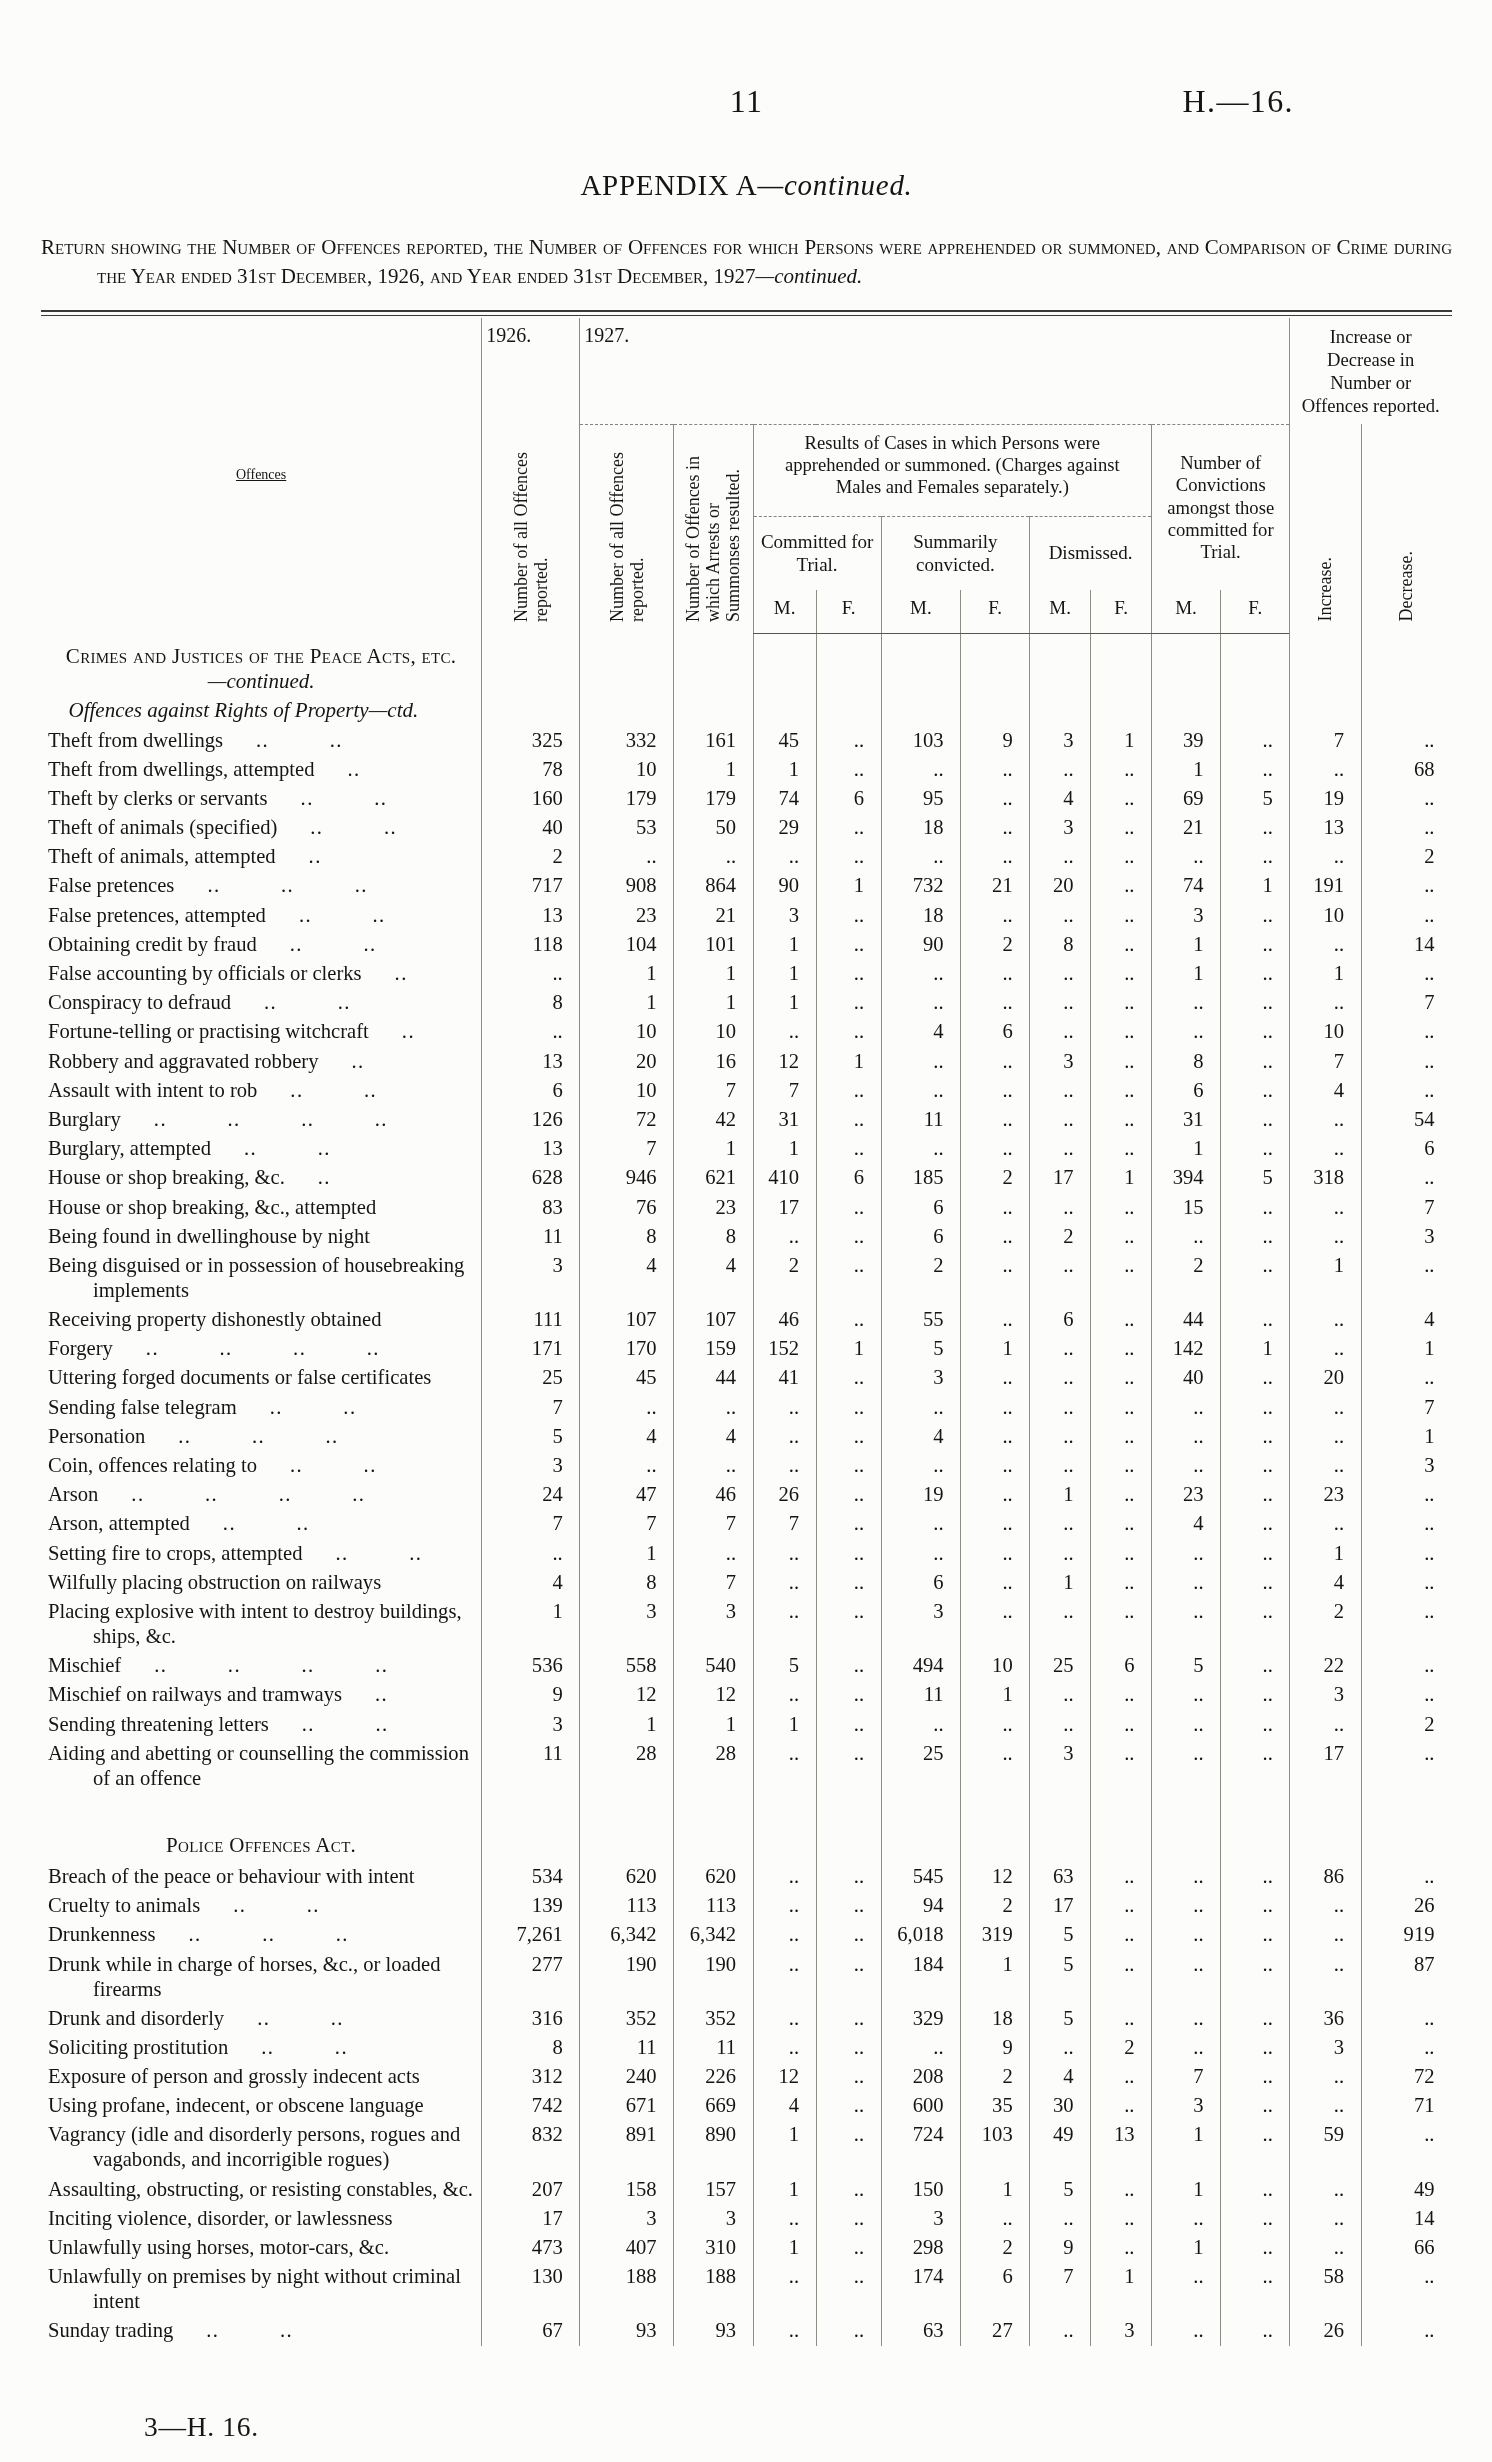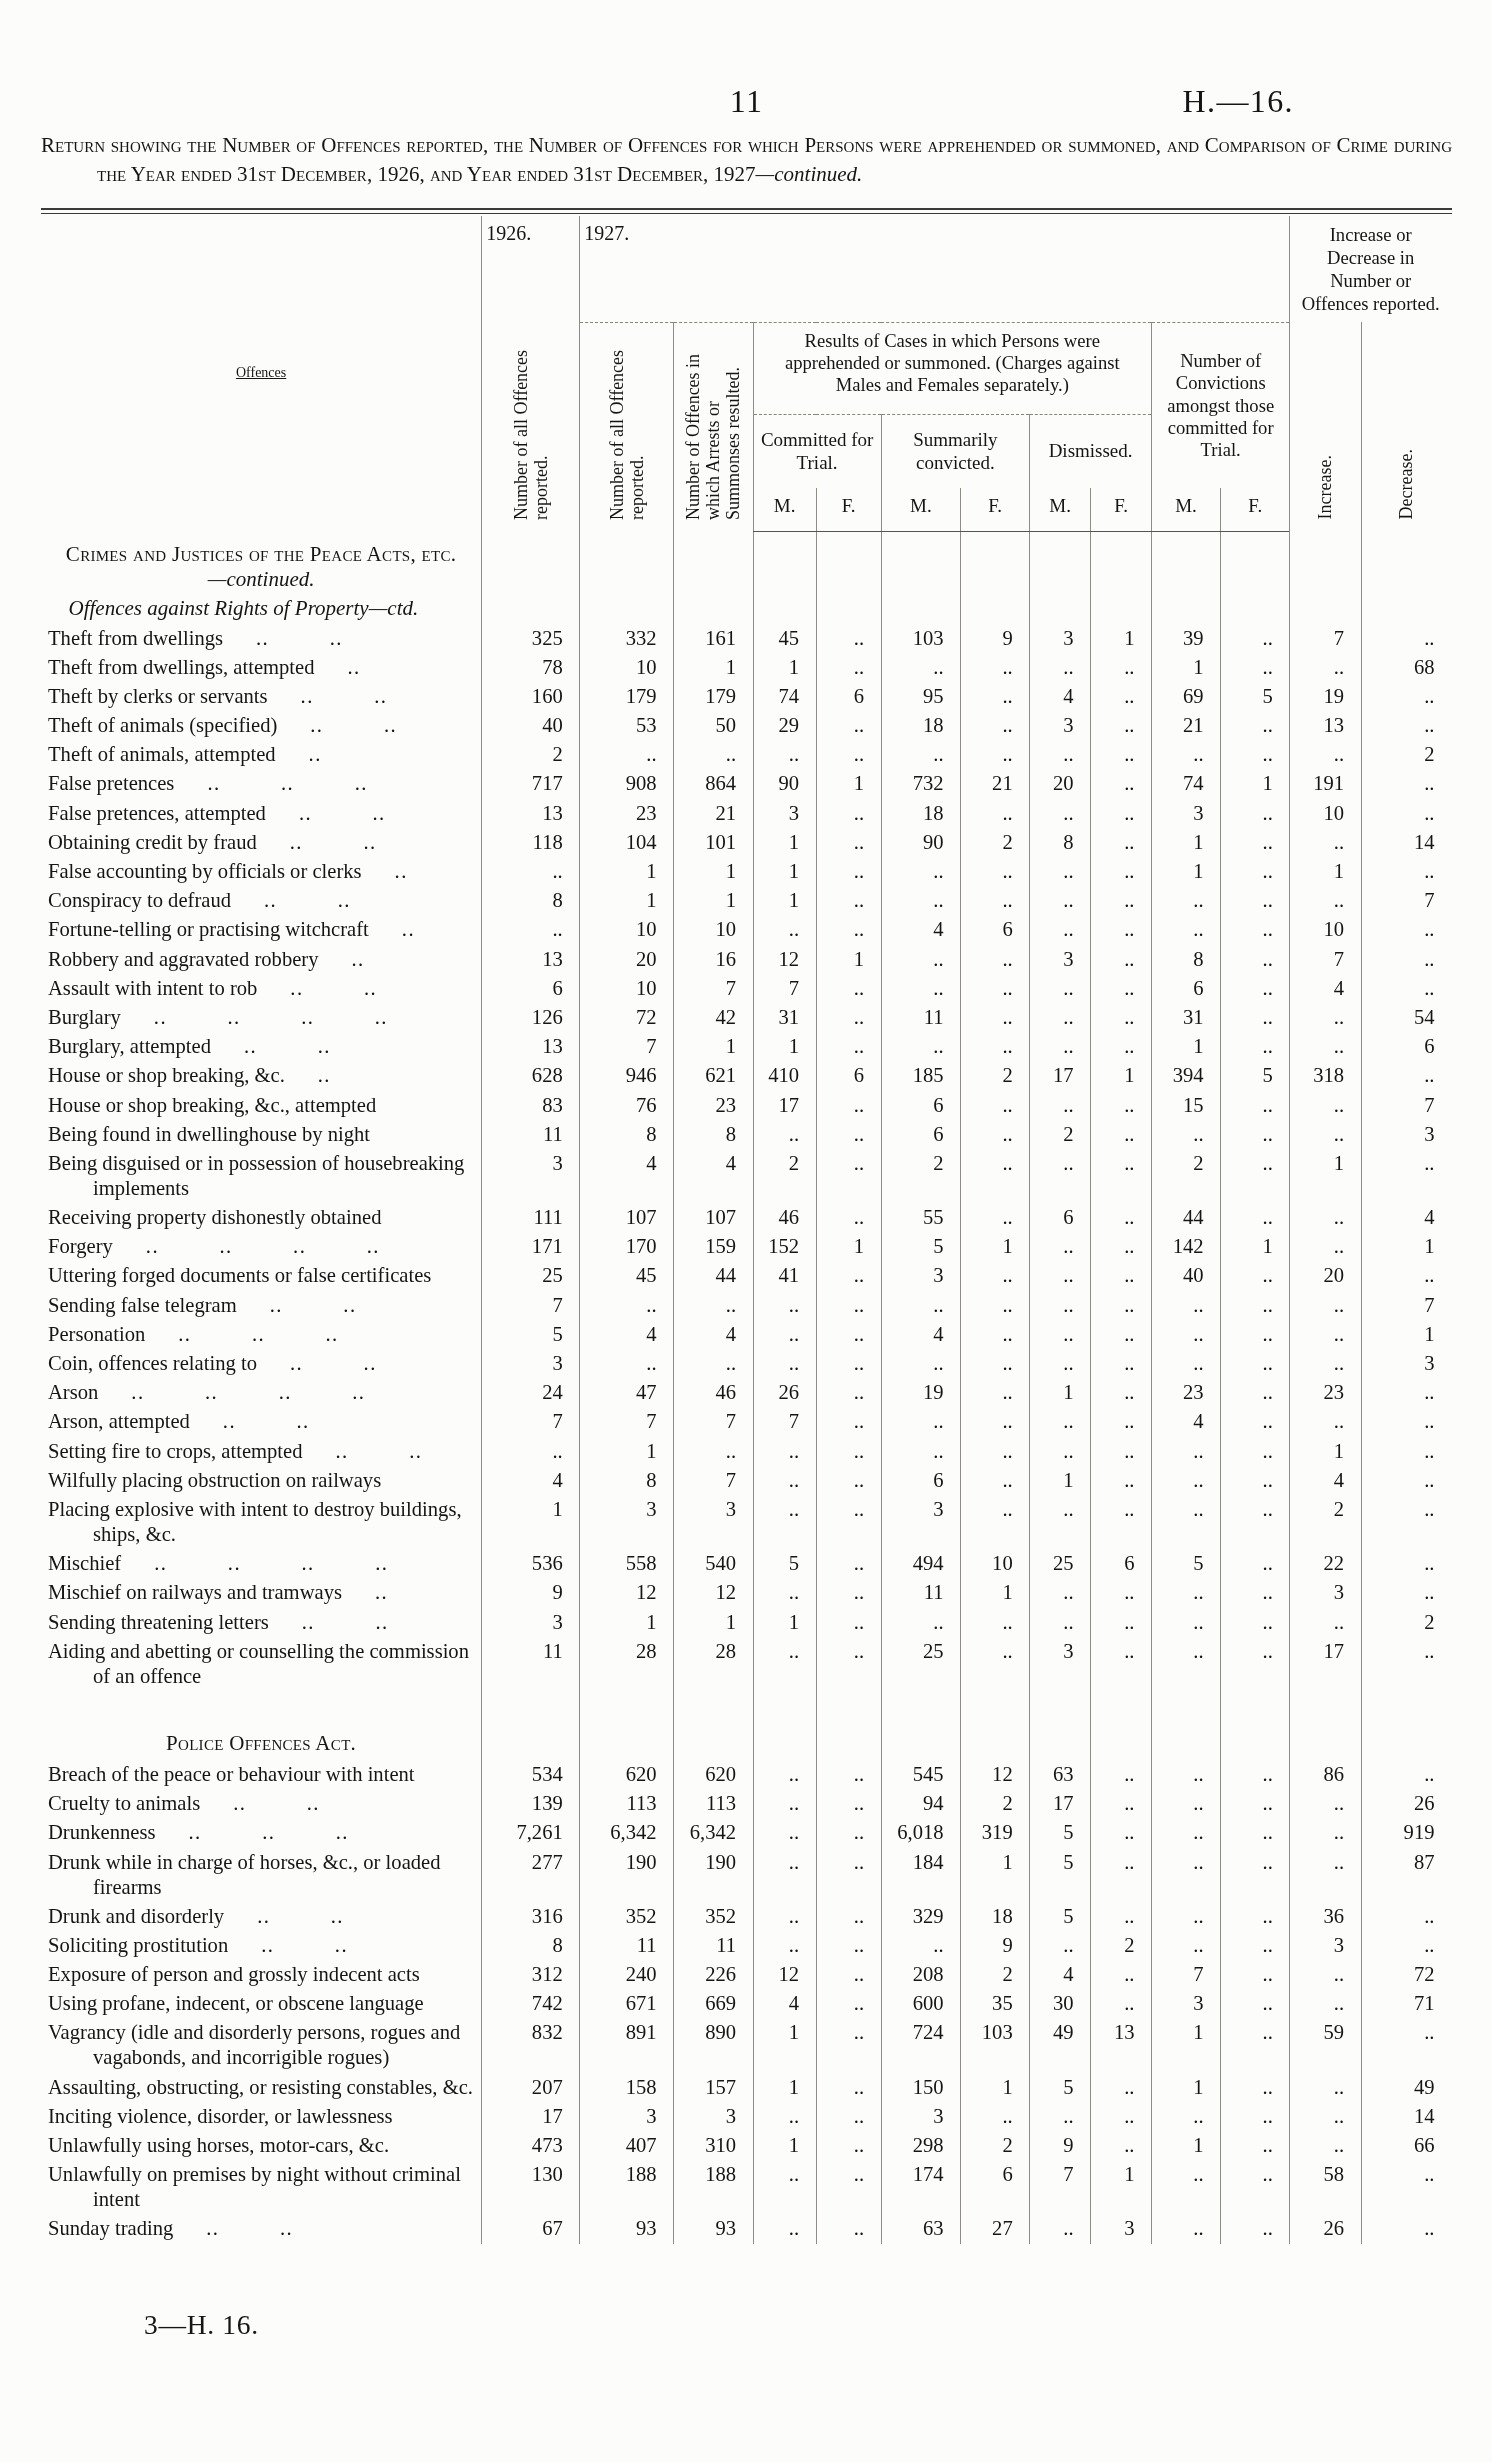--- a/index.html
+++ b/index.html
@@ -9,21 +9,21 @@
     font-family:"Liberation Serif","DejaVu Serif",serif;
     -webkit-font-smoothing:antialiased;
   }
   .page{position:relative; padding:83px 41px 0 41px; box-sizing:border-box;}
   .page-head{position:relative; height:48px;}
   .page-num{position:absolute; left:0; right:0; text-align:center; font-size:32px; letter-spacing:1.4px;}
   .doc-ref{position:absolute; right:158px; top:0; font-size:32px; letter-spacing:1.4px;margin-left:16px;}
   .appendix{ text-align:center; font-size:29px; margin-top:38px; letter-spacing:0.7px;}
   .appendix .it{font-style:italic;}
   .intro{
-    font-size:21px; line-height:1.38;
+    margin-top:31px; font-size:21px; line-height:1.38;
     font-variant:small-caps; text-align:justify;
     padding-left:56px; text-indent:-56px;
   }
   .intro .it{font-style:italic; font-variant:normal;}
   .double-rule{margin-top:19px; border-top:2.1px solid #3a3a3a; border-bottom:0.7px solid #3a3a3a; height:3.4px;}
 
   table.offences{
     width:1410px; border-collapse:collapse; table-layout:fixed; margin-top:1.4px;
     font-size:20.6px;
   }
@@ -64,20 +64,23 @@
 </head>
 <body>
 
 <div class="page">
 
   <div class="page-head">
     <div class="page-num">11</div>
     <div class="doc-ref">H.—16.</div>
   </div>
 
+  <div class="appendix">
+    <span>APPENDIX A</span><span class="it">—continued.</span>
+  </div>
 
   <div class="intro">
     <span>Return showing the Number of Offences reported, the Number of Offences for which Persons were apprehended or summoned, and Comparison of Crime during the Year ended 31st December, 1926, and Year ended 31st December, 1927</span><span class="it">—continued.</span>
   </div>
 
   <div class="double-rule"></div>
 
   <table class="offences">
     <colgroup>
       <col class="c-off">

